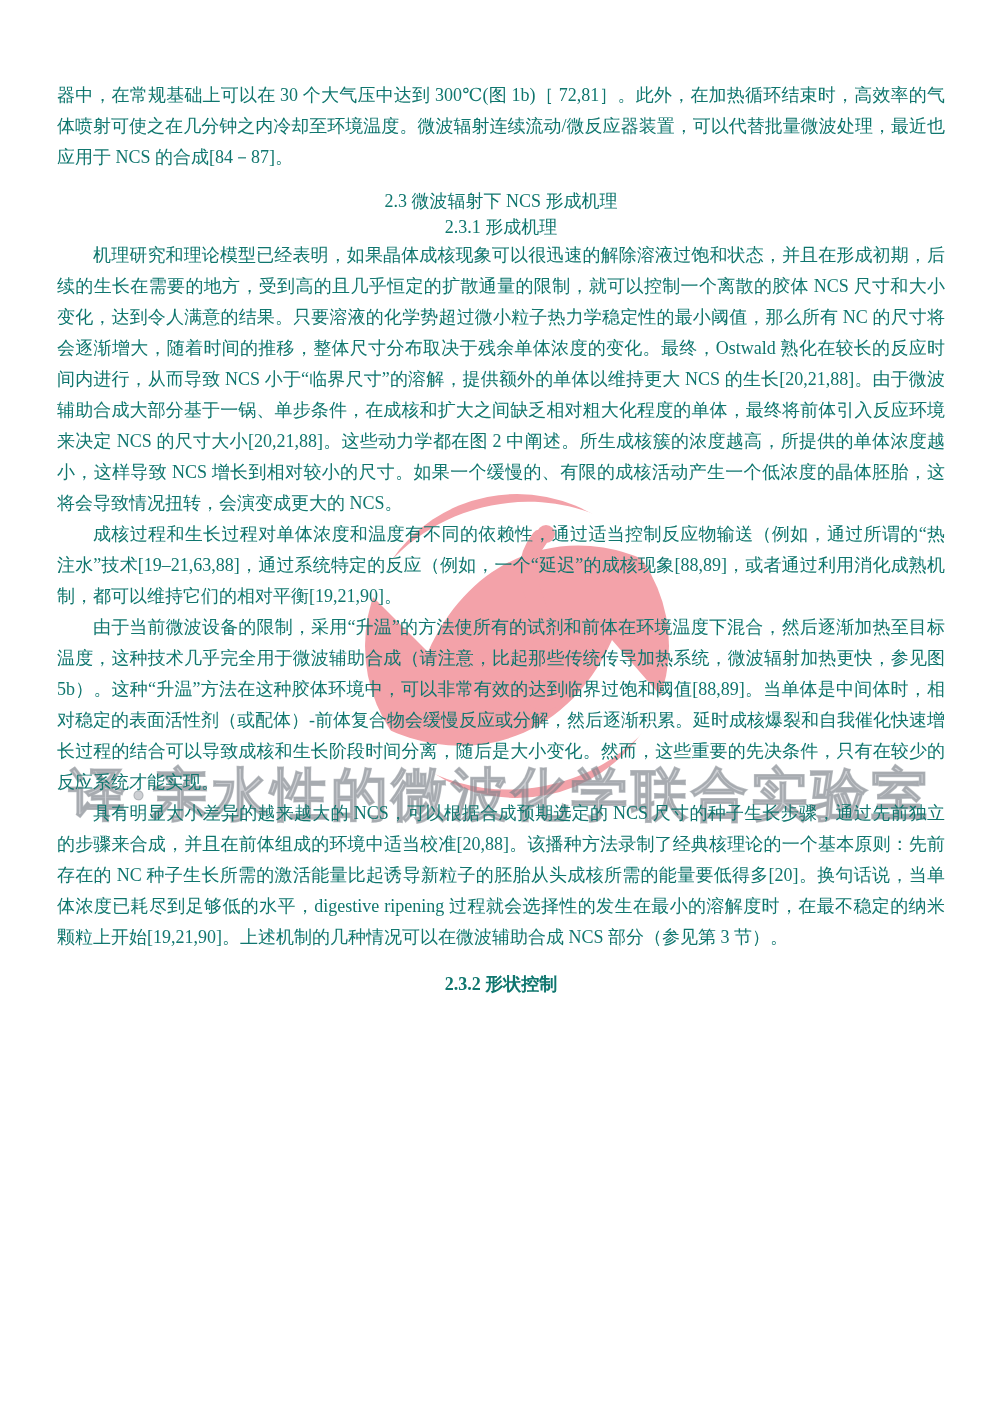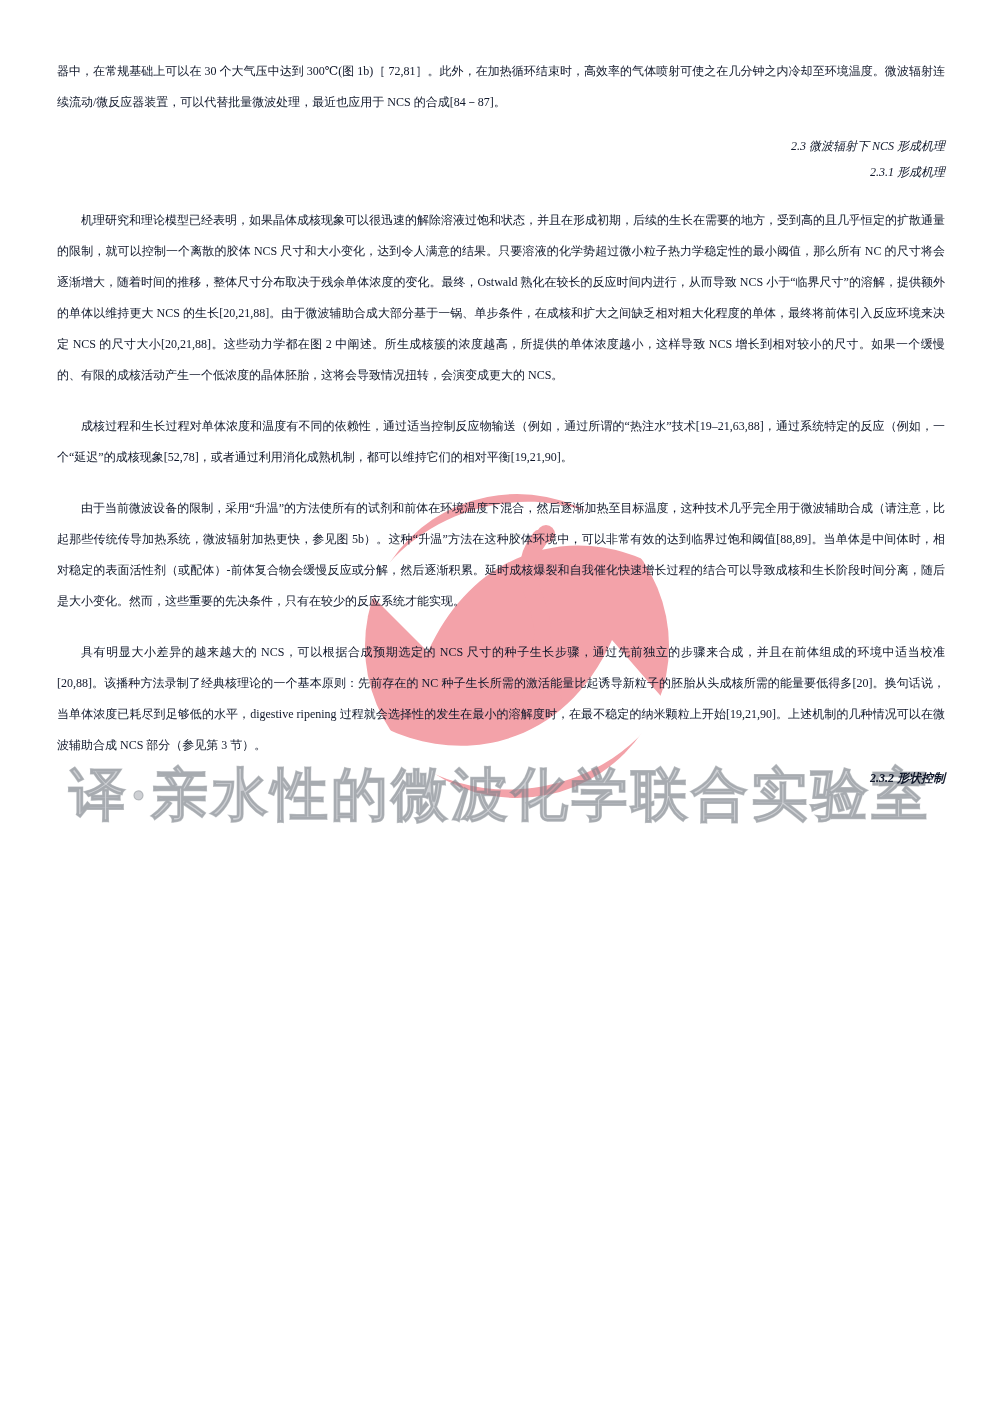--- a/index.html
+++ b/index.html
@@ -28,38 +28,37 @@
     white-space: nowrap;
     overflow: hidden;
     color: rgba(138,144,153,0.42);
     -webkit-text-stroke: 1px rgba(120,126,134,0.45);
     text-align: center;
     pointer-events: none;
   }
   .content {
     position: relative;
     z-index: 3;
-    padding: 56px 55px 0 57px;
-    color: #0f172a;
-    font-size: 12px;
+    padding: 80px 55px 0 57px;
+    color: #0f766e;
+    font-size: 18px;
     line-height: 31px;
     text-align: justify;
   }
   .para { margin: 0; }
-  .para.indent { text-indent: 2em; margin-top: 20px; }
+  .para.indent { text-indent: 2em; }
   .heading {
     margin: 0;
     line-height: 26px;
-    text-align: right;
-    font-style: italic;
+    text-align: center;
   }
   .heading.gap-top { margin-top: 15px; }
   .heading.bold {
     font-weight: bold;
-    margin-top: 4px;
+    margin-top: 18px;
     margin-bottom: 6px;
   }
 </style>
 </head>
 <body>
 
 <div class="page">
 
   <div class="stamp-layer">
     <svg width="1000" height="1414" viewBox="0 0 1000 1414" xmlns="http://www.w3.org/2000/svg">
@@ -71,19 +70,19 @@
     </svg>
   </div>
 
   <div class="wm-text-band">译·亲水性的微波化学联合实验室</div>
 
   <div class="content">
     <p class="para">器中，在常规基础上可以在 30 个大气压中达到 300℃(图 1b)［ 72,81］。此外，在加热循环结束时，高效率的气体喷射可使之在几分钟之内冷却至环境温度。微波辐射连续流动/微反应器装置，可以代替批量微波处理，最近也应用于 NCS 的合成[84－87]。</p>
     <p class="heading gap-top">2.3 微波辐射下 NCS 形成机理</p>
     <p class="heading">2.3.1 形成机理</p>
     <p class="para indent">机理研究和理论模型已经表明，如果晶体成核现象可以很迅速的解除溶液过饱和状态，并且在形成初期，后续的生长在需要的地方，受到高的且几乎恒定的扩散通量的限制，就可以控制一个离散的胶体 NCS 尺寸和大小变化，达到令人满意的结果。只要溶液的化学势超过微小粒子热力学稳定性的最小阈值，那么所有 NC 的尺寸将会逐渐增大，随着时间的推移，整体尺寸分布取决于残余单体浓度的变化。最终，Ostwald 熟化在较长的反应时间内进行，从而导致 NCS 小于“临界尺寸”的溶解，提供额外的单体以维持更大 NCS 的生长[20,21,88]。由于微波辅助合成大部分基于一锅、单步条件，在成核和扩大之间缺乏相对粗大化程度的单体，最终将前体引入反应环境来决定 NCS 的尺寸大小[20,21,88]。这些动力学都在图 2 中阐述。所生成核簇的浓度越高，所提供的单体浓度越小，这样导致 NCS 增长到相对较小的尺寸。如果一个缓慢的、有限的成核活动产生一个低浓度的晶体胚胎，这将会导致情况扭转，会演变成更大的 NCS。</p>
-    <p class="para indent">成核过程和生长过程对单体浓度和温度有不同的依赖性，通过适当控制反应物输送（例如，通过所谓的“热注水”技术[19–21,63,88]，通过系统特定的反应（例如，一个“延迟”的成核现象[52,78]，或者通过利用消化成熟机制，都可以维持它们的相对平衡[19,21,90]。</p>
+    <p class="para indent">成核过程和生长过程对单体浓度和温度有不同的依赖性，通过适当控制反应物输送（例如，通过所谓的“热注水”技术[19–21,63,88]，通过系统特定的反应（例如，一个“延迟”的成核现象[88,89]，或者通过利用消化成熟机制，都可以维持它们的相对平衡[19,21,90]。</p>
     <p class="para indent">由于当前微波设备的限制，采用“升温”的方法使所有的试剂和前体在环境温度下混合，然后逐渐加热至目标温度，这种技术几乎完全用于微波辅助合成（请注意，比起那些传统传导加热系统，微波辐射加热更快，参见图 5b）。这种“升温”方法在这种胶体环境中，可以非常有效的达到临界过饱和阈值[88,89]。当单体是中间体时，相对稳定的表面活性剂（或配体）-前体复合物会缓慢反应或分解，然后逐渐积累。延时成核爆裂和自我催化快速增长过程的结合可以导致成核和生长阶段时间分离，随后是大小变化。然而，这些重要的先决条件，只有在较少的反应系统才能实现。</p>
     <p class="para indent">具有明显大小差异的越来越大的 NCS，可以根据合成预期选定的 NCS 尺寸的种子生长步骤，通过先前独立的步骤来合成，并且在前体组成的环境中适当校准[20,88]。该播种方法录制了经典核理论的一个基本原则：先前存在的 NC 种子生长所需的激活能量比起诱导新粒子的胚胎从头成核所需的能量要低得多[20]。换句话说，当单体浓度已耗尽到足够低的水平，digestive ripening 过程就会选择性的发生在最小的溶解度时，在最不稳定的纳米颗粒上开始[19,21,90]。上述机制的几种情况可以在微波辅助合成 NCS 部分（参见第 3 节）。</p>
     <p class="heading bold">2.3.2 形状控制</p>
   </div>
 
 </div>
 
 </body></html>

